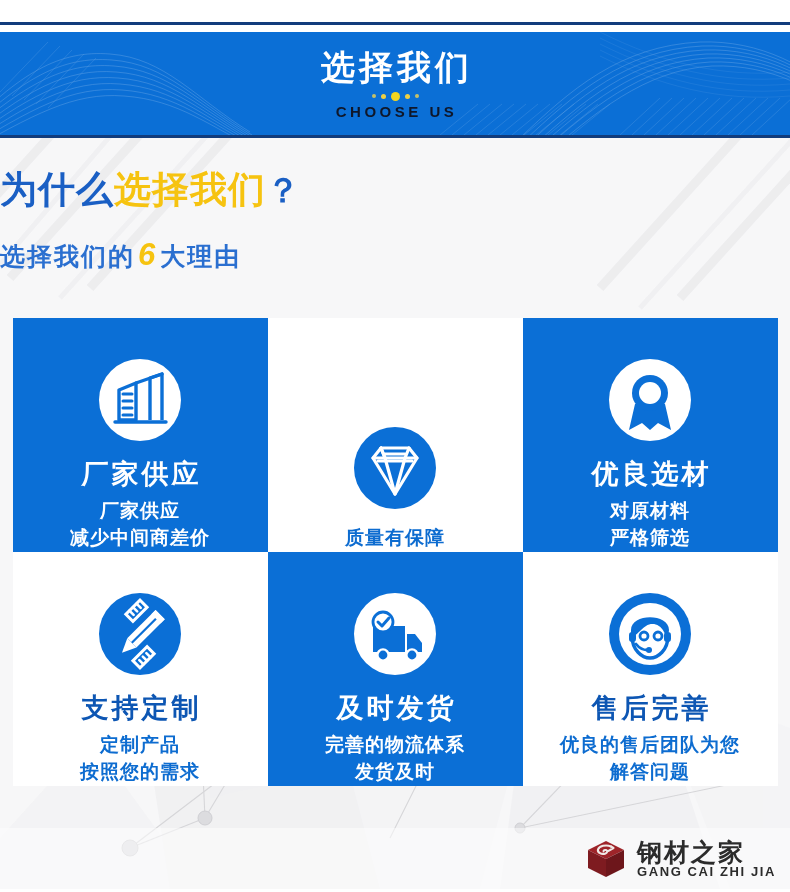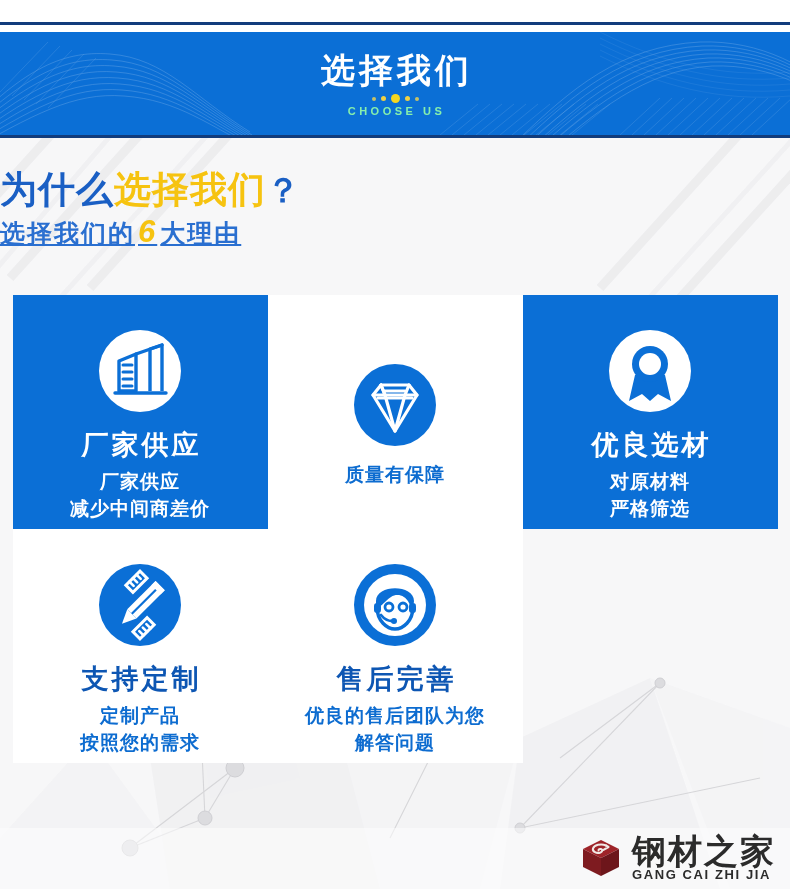--- a/index.html
+++ b/index.html
@@ -41,22 +41,22 @@
     letter-spacing:4px;
     line-height:1.1;
     text-indent:4px;
   }
   .dot-row { display:flex; align-items:center; gap:5px; margin:5px 0 2px; }
   .dot { width:5px; height:5px; border-radius:50%; background:#f2d23c; }
   .dot.sm { width:4px; height:4px; background:#e6cf54; opacity:.85; }
   .dot.md { width:5px; height:5px; background:#efd044; }
   .dot.lg { width:9px; height:9px; background:#f5d61f; }
   .banner-sub {
-    color:#86efac;
-    font-size:11px;
+    color:#0f172a;
+    font-size:15px;
     font-weight:bold;
     letter-spacing:3.5px;
     text-indent:3px;
   }
 
   
   .below {
     position:relative;
     height:751px;
     background:#f7f7f8;
@@ -70,26 +70,25 @@
   .h-main {
     font-size:37px;
     font-weight:bold;
     line-height:1.15;
     color:#1a5fc4;
     letter-spacing:1px;
   }
   .h-main .gold { color:#f6c310; }
   .h-main .q { color:#1a5fc4; font-size:34px; }
   .h-sub {
-    margin-top:2px;
+    margin-top:25px;
     font-size:25px;
     font-weight:bold;
     color:#2a6fd0;
     letter-spacing:2px;
-    text-decoration:underline;
   }
   .h-sub .num6 {
     color:#f6c310;
     font-size:31px;
     font-style:italic;
     font-weight:bold;
     padding:0 3px;
   }
 
   
@@ -97,21 +96,21 @@
     margin:45px auto 0;
     width:765px;
     display:grid;
     grid-template-columns:255px 255px 255px;
     grid-template-rows:234px 234px;
   }
   .cell {
     display:flex;
     flex-direction:column;
     align-items:center;
-    justify-content:center;
+    justify-content:flex-end;
     padding-top:22px;
     text-align:center;
   }
   .cell.blue { background:#0b6fd6; }
   .cell.white { background:#ffffff; }
   .icon-wrap { width:96px; height:96px; display:flex; align-items:center; justify-content:center; }
   .cell-title {
     margin-top:12px;
     font-size:27px;
     font-weight:bold;
@@ -137,25 +136,24 @@
     right:14px;
     bottom:8px;
     z-index:6;
     display:flex;
     align-items:center;
     gap:9px;
   }
   .logo-mark { width:44px; height:44px; }
   .logo-text { display:flex; flex-direction:column; line-height:1; }
   .logo-cn {
-    font-size:34px;
+    font-size:25px;
     font-weight:bold;
     color:#2b2b2b;
     letter-spacing:2px;
-    text-align:center;
   }
   .logo-en {
     font-size:13px;
     font-weight:bold;
     color:#2b2b2b;
     letter-spacing:1.6px;
   }
 </style>
 </head>
 <body>
@@ -390,20 +388,42 @@
             </g>
           </svg>
         </div>
         <div class="cell-title">支持定制</div>
         <div class="cell-desc">
           <div>定制产品</div>
           <div>按照您的需求</div>
         </div>
       </div>
 
+      <div class="cell blue">
+        <div class="icon-wrap">
+          <svg viewBox="0 0 96 96" width="96" height="96">
+            <circle cx="48" cy="48" r="41" fill="#ffffff"></circle>
+
+            <path d="M26,40 L58,40 L58,66 L26,66 Z" fill="#0b6fd6"></path>
+
+            <path d="M60,48 L68,48 L75,57 L75,66 L60,66 Z" fill="#0b6fd6"></path>
+
+            <circle cx="36" cy="69" r="5.6" fill="#0b6fd6" stroke="#ffffff" stroke-width="2.4"></circle>
+            <circle cx="65" cy="69" r="5.6" fill="#0b6fd6" stroke="#ffffff" stroke-width="2.4"></circle>
+
+            <circle cx="36" cy="36" r="10" fill="#ffffff" stroke="#0b6fd6" stroke-width="2.8"></circle>
+            <path d="M31,36 L35,40 L42,32" fill="none" stroke="#0b6fd6" stroke-width="3" stroke-linecap="round" stroke-linejoin="round"></path>
+          </svg>
+        </div>
+        <div class="cell-title">及时发货</div>
+        <div class="cell-desc">
+          <div>完善的物流体系</div>
+          <div>发货及时</div>
+        </div>
+      </div>
 
       <div class="cell white">
         <div class="icon-wrap">
           <svg viewBox="0 0 96 96" width="96" height="96">
             <circle cx="48" cy="48" r="41" fill="#0b6fd6"></circle>
             <circle cx="48" cy="48" r="31" fill="#ffffff"></circle>
 
             <path d="M29,44 C29,27 67,27 67,44 C67,48 64,50 62,46 C58,38 50,36 44,40 C38,44 34,50 31,50 C29,50 29,47 29,44 Z" fill="#0b6fd6"></path>
 
             <path d="M30,50 C30,64 40,72 48,72 C56,72 66,64 66,50" fill="none" stroke="#0b6fd6" stroke-width="3.4" stroke-linecap="round"></path>

